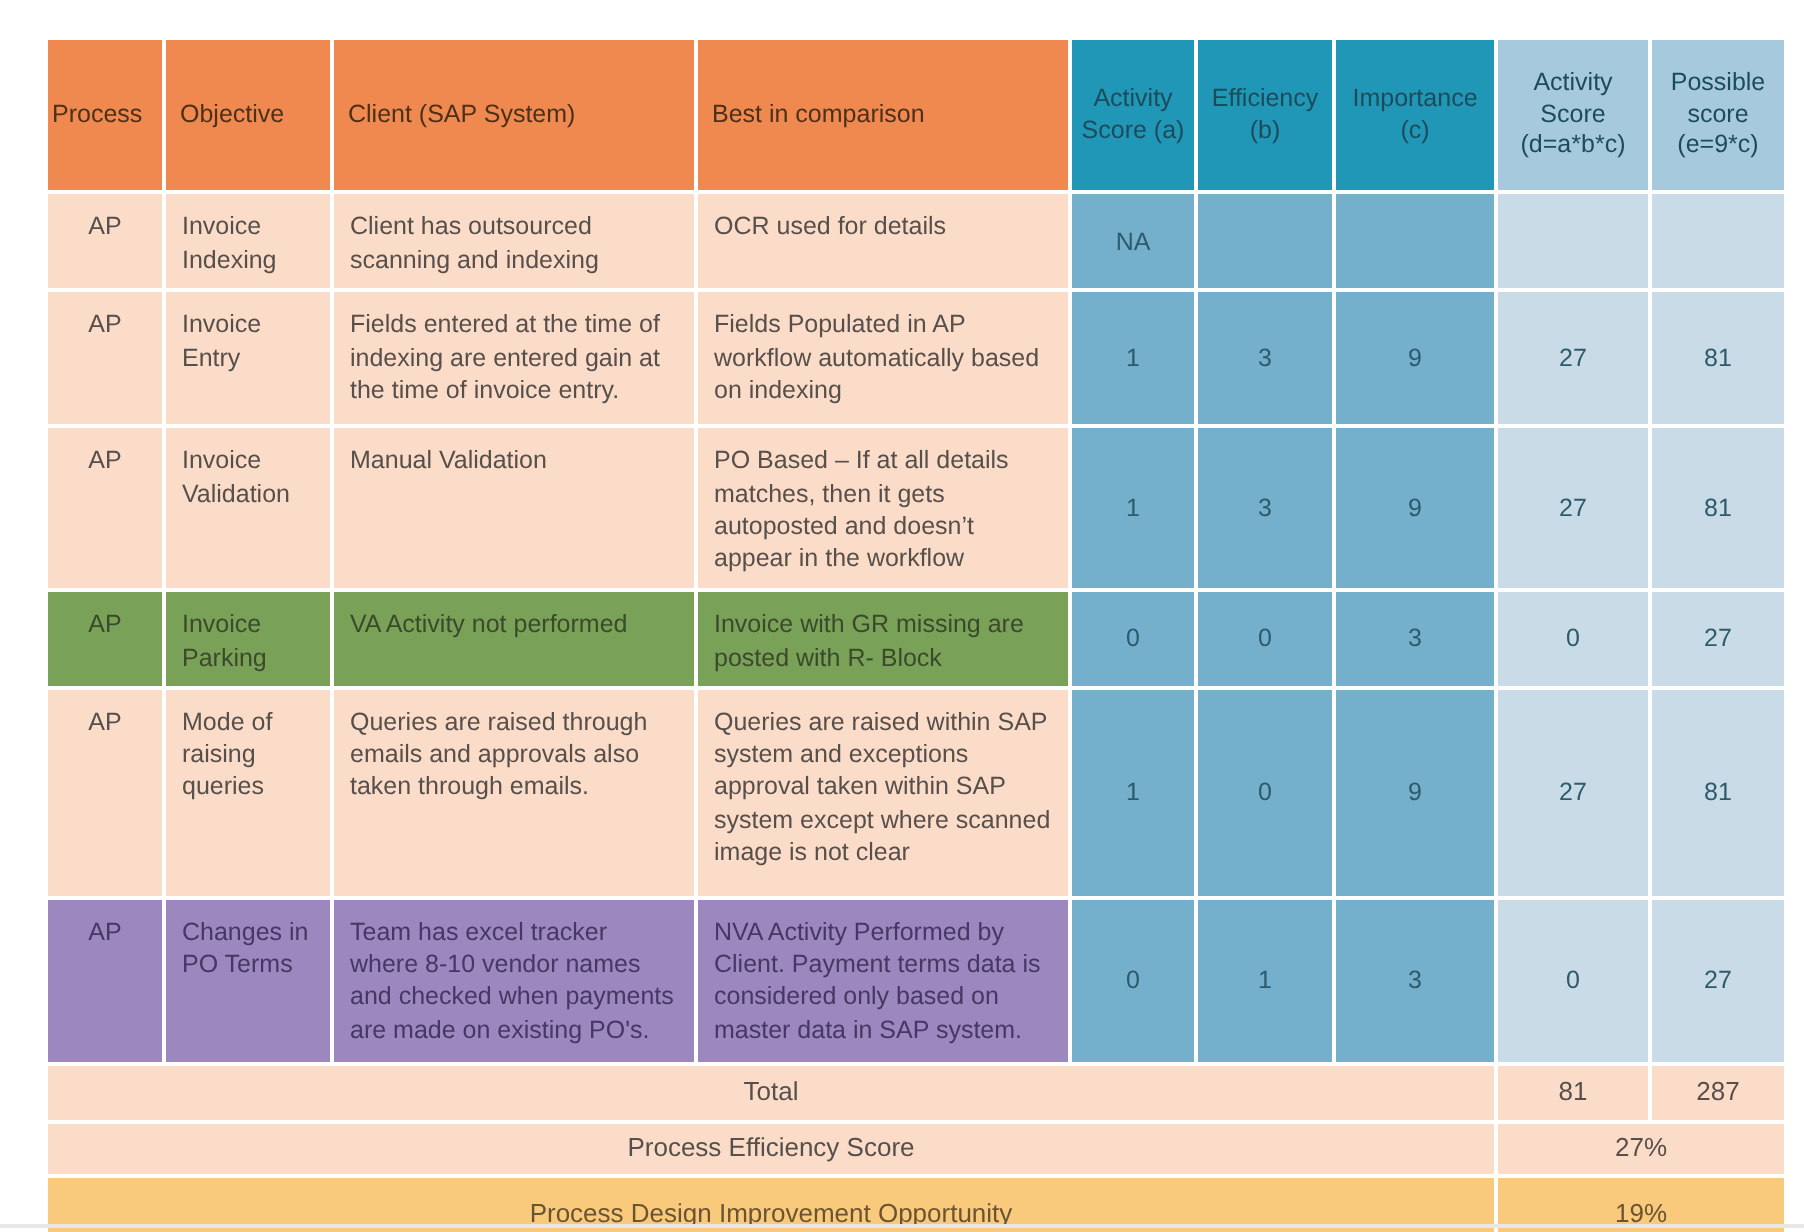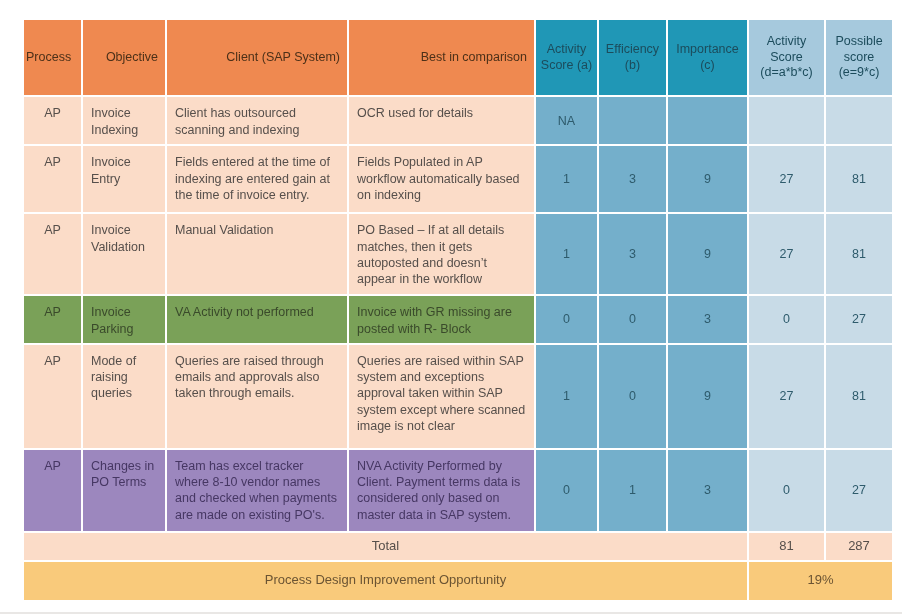--- a/index.html
+++ b/index.html
@@ -17,21 +17,21 @@
   }
   table.score-table{
     position:absolute;left:22px;top:18px;
     border-collapse:separate;border-spacing:2px;
     table-layout:fixed;width:872px;
   }
   td,th{overflow:hidden;}
   th{
     font-weight:normal;font-size:12.5px;line-height:1.25;vertical-align:middle;
   }
-  th.h-orange{background:var(--orange);color:var(--header_orange_text);text-align:right;padding:10px 7px;}
+  th.h-orange{background:var(--orange);color:var(--header_orange_text);text-align:left;padding:10px 7px;}
   th.h-orange.c-center{text-align:left;padding:6px 2px;}
   th.h-teal{background:var(--teal);color:var(--teal_header_text);text-align:center;padding:22px 3px;}
   th.h-blue{background:var(--teal_light);color:var(--teal_header_text);text-align:center;padding:6px 3px;}
   td{font-size:12.5px;line-height:1.3;color:var(--body_text);}
   td.proc{background:var(--peach);text-align:center;vertical-align:top;padding:8px 2px;}
   td.txt{background:var(--peach);text-align:left;vertical-align:top;padding:8px 8px 6px 8px;}
   td.score{text-align:center;vertical-align:middle;color:var(--score_text);}
   td.s-mid{background:var(--blue_mid);}
   td.s-light{background:var(--blue_light);}
   tr.theme-green td.proc,tr.theme-green td.txt{background:var(--green);color:var(--green_text);}
@@ -139,20 +139,24 @@
       <td class="score s-light">0</td>
       <td class="score s-light">27</td>
     </tr>
   </tbody>
   <tfoot>
     <tr class="rhT">
       <td colspan="7" class="f-label">Total</td>
       <td class="f-num">81</td>
       <td class="f-num">287</td>
     </tr>
+    <tr class="rhE">
+      <td colspan="7" class="f-label">Process Efficiency Score</td>
+      <td colspan="2" class="f-num">27%</td>
+    </tr>
     <tr class="rhO opp-row">
       <td colspan="7" class="f-label">Process Design Improvement Opportunity</td>
       <td colspan="2" class="f-num">19%</td>
     </tr>
   </tfoot>
 </table>
 
 <div class="bottom-line"></div>
 
 </body></html>

